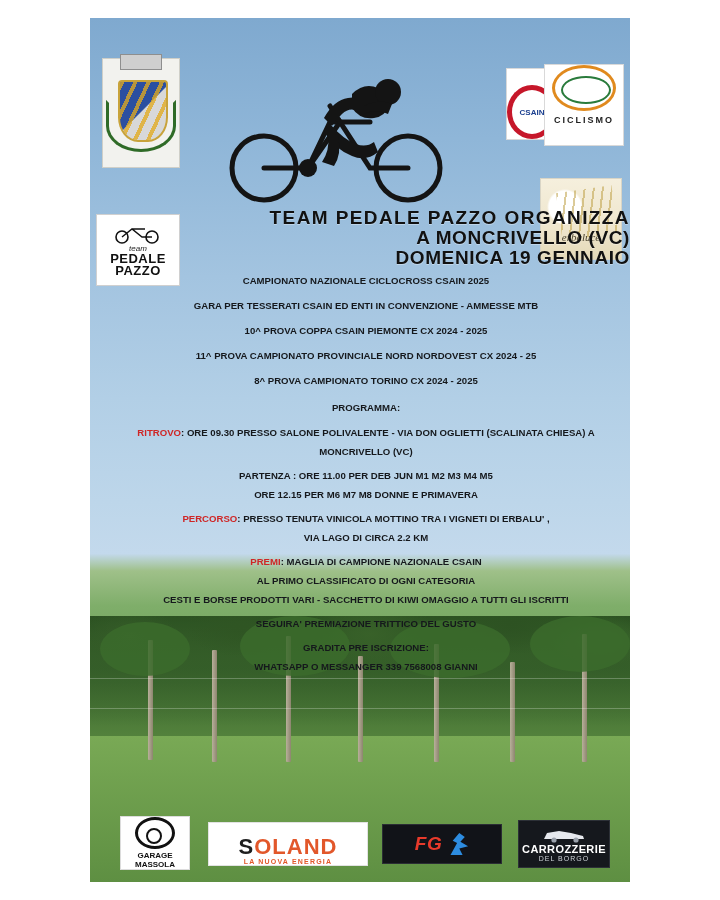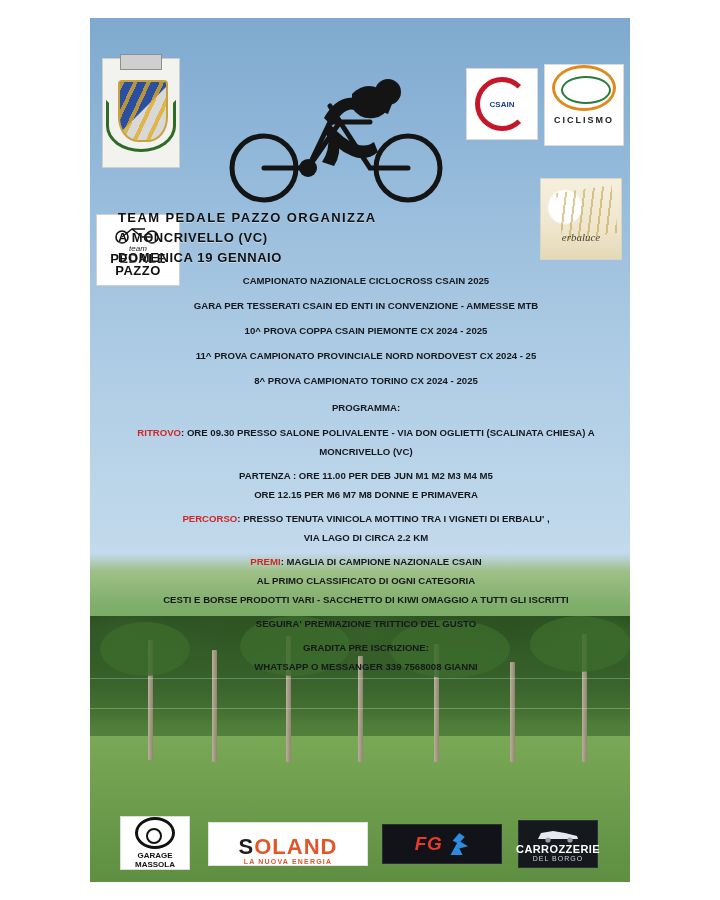--- a/index.html
+++ b/index.html
@@ -144,24 +144,24 @@
     letter-spacing: .5px;
     color: #111;
     line-height: 12px;
     text-align: center;
   }
   .logo-pedale .ptiny {
     font-size: 8px; color: #222; font-style: italic;
   }
 
   .logo-csain {
-    right: 92px; top: 50px; width: 72px; height: 72px;
+    right: 72px; top: 50px; width: 52px; height: 72px;
     background: #ffffff;
     border: 1px solid #d9d9d9;
-    display: flex; align-items: center; justify-content: center;
+    display: flex; align-items: flex-end; justify-content: center;
   }
   .csain-mark {
     width: 44px; height: 44px; border-radius: 50%;
     border: 5px solid #c6172a;
     border-right-color: transparent;
     position: relative;
   }
   .csain-mark span {
     position: absolute; left: 50%; top: 50%; transform: translate(-50%,-50%);
     font-size: 8px; font-weight: 700; color: #1b3f8f;
@@ -223,24 +223,24 @@
     top: 58px;
     width: 250px;
     height: 130px;
   }
 
   
   .headline {
     position: absolute;
     left: 0; right: 0;
     top: 190px;
-    text-align: left;
+    text-align: right;
     color: #111;
     font-weight: 700;
-    font-size: 13px;
+    font-size: 19px;
     letter-spacing: .6px;
     line-height: 20px;
     text-shadow: 0 1px 0 rgba(255,255,255,.35);
     padding-left: 28px;
   }
   .headline .l1 { letter-spacing: 1.4px; }
 
   .body {
     position: absolute;
     left: 34px;
@@ -307,21 +307,21 @@
     font-size: 19px; font-weight: 700; font-style: italic; letter-spacing: .5px;
   }
   .fg-word .fg { color: #e83a2b; }
   .fg-rider {
     width: 22px; height: 22px; margin-left: 5px;
     background: #2d8ce0;
     clip-path: polygon(15% 100%, 45% 45%, 25% 35%, 55% 0%, 80% 18%, 60% 40%, 95% 60%, 55% 70%, 70% 100%);
   }
 
   .sp-carrozzerie {
-    left: 428px; top: 4px; width: 80px; height: 48px;
+    left: 428px; top: 4px; width: 92px; height: 48px;
     background: #15181d; border: 1px solid #2c3037;
     flex-direction: column;
     color: #fff;
   }
   .carr-word { font-size: 11px; font-weight: 700; letter-spacing: .4px; }
   .carr-sub { font-size: 7px; letter-spacing: 1px; color: #cfd3d8; }
 </style>
 </head>
 <body>
 

